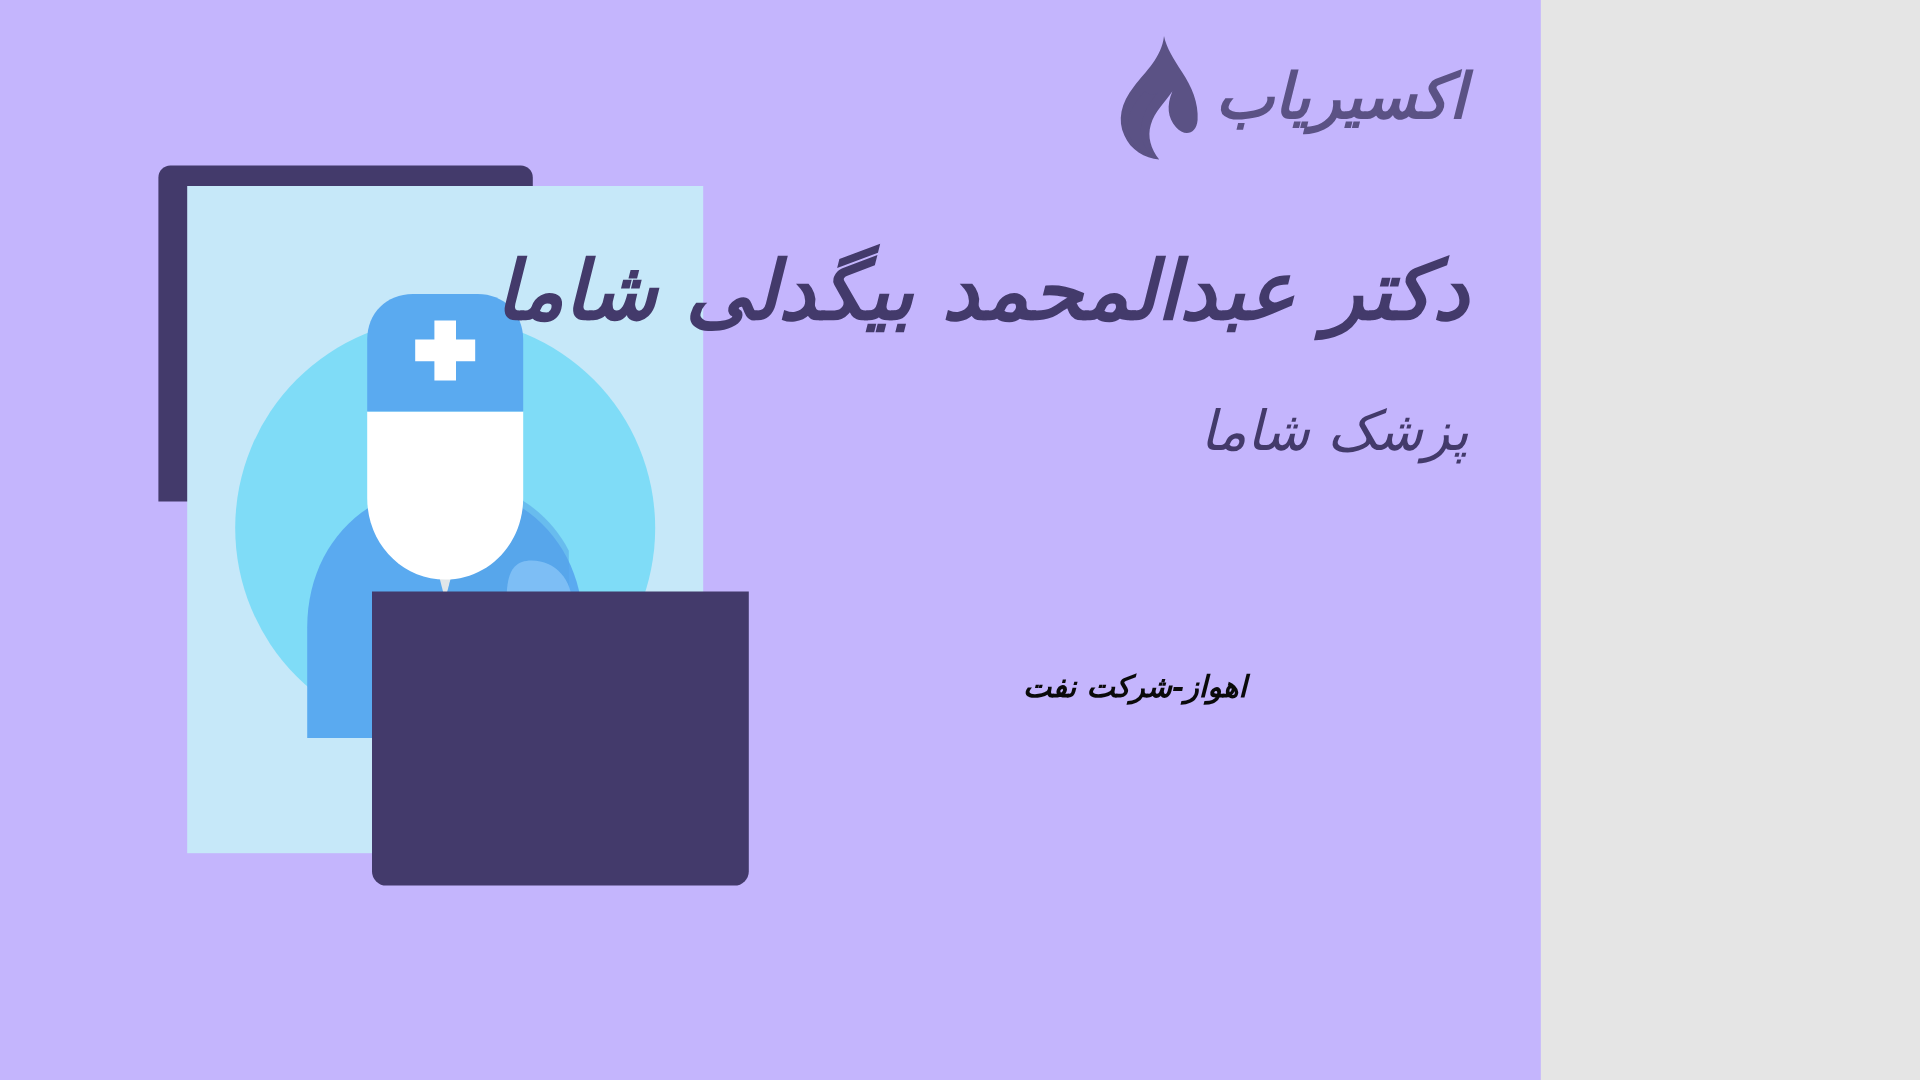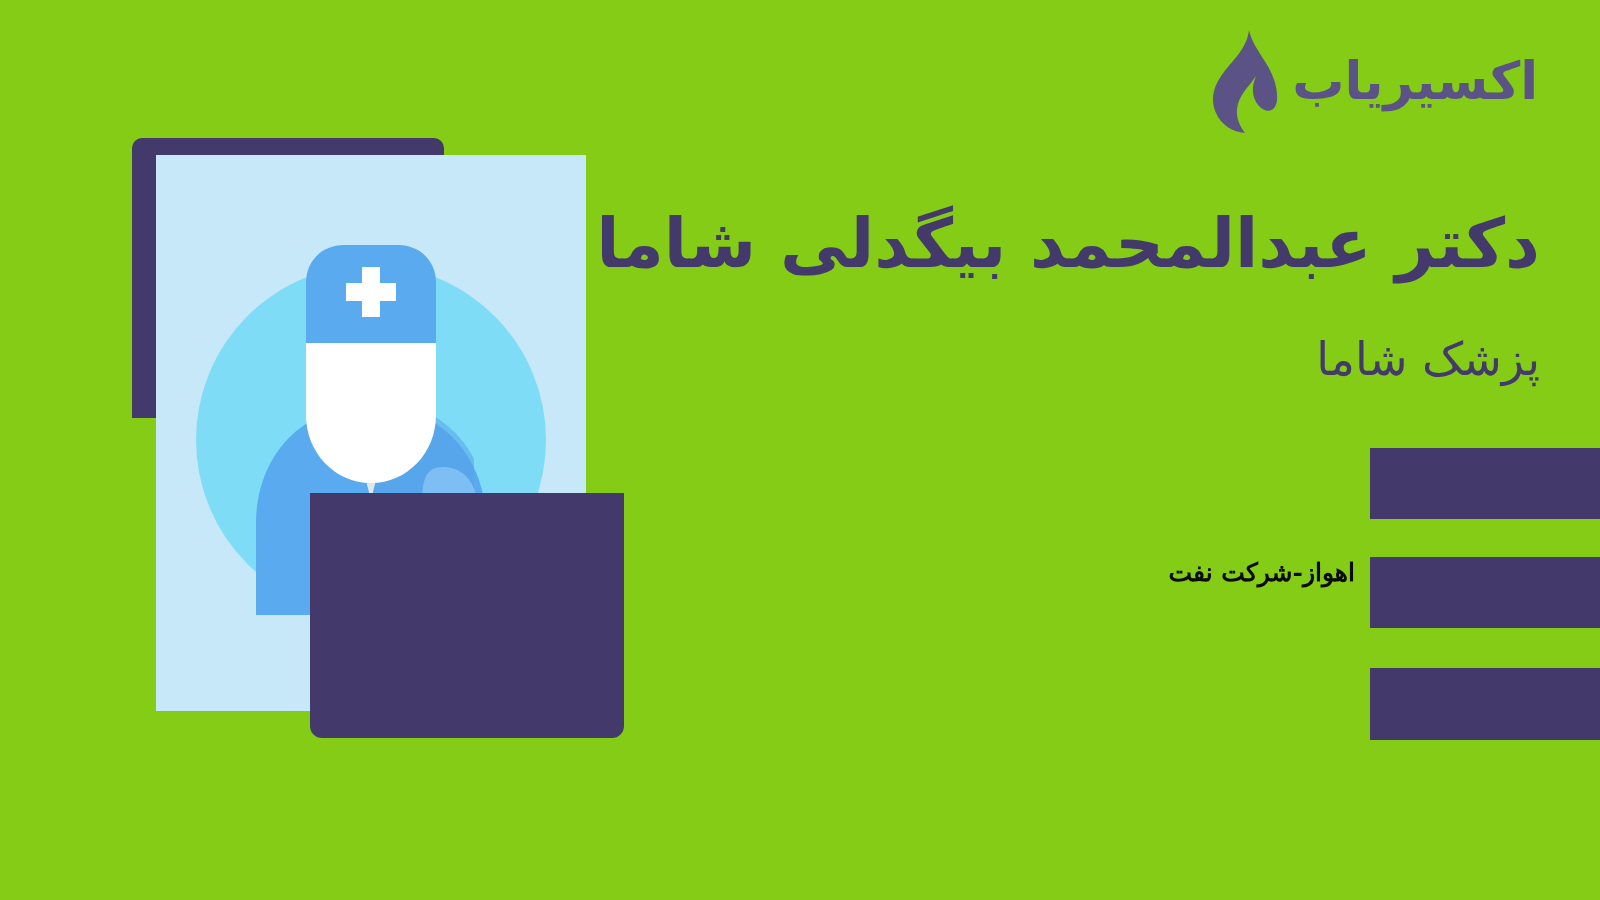--- a/index.html
+++ b/index.html
@@ -5,24 +5,25 @@
   * { box-sizing: border-box; margin: 0; padding: 0; }
   html, body {
     width: 1600px;
     height: 900px;
     overflow: hidden;
     background: #e5e5e5;
     font-family: "DejaVu Sans", sans-serif;
   }
   #stage {
     position: relative;
-    width: 1600px;
+    width: 1284px;
     height: 900px;
-    background: #84cc16;
+    background: #c4b5fd;
     overflow: hidden;
+    font-style: italic;
   }
 
   
   .brand {
     position: absolute;
     top: 28px;
     right: 62px;
     display: flex;
     align-items: center;
     gap: 14px;

